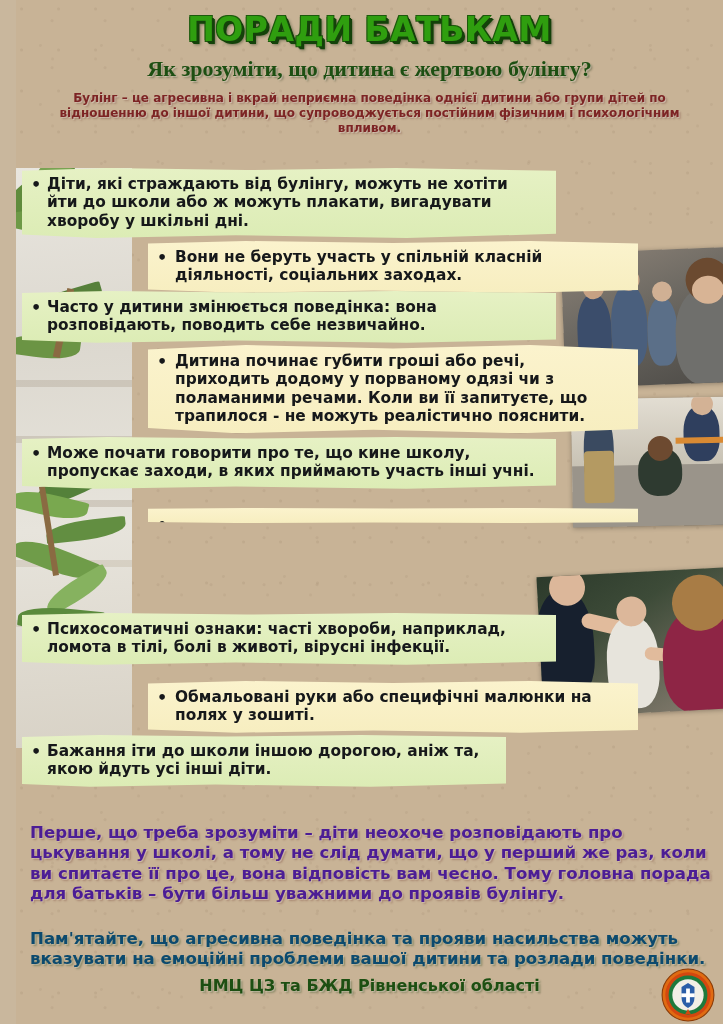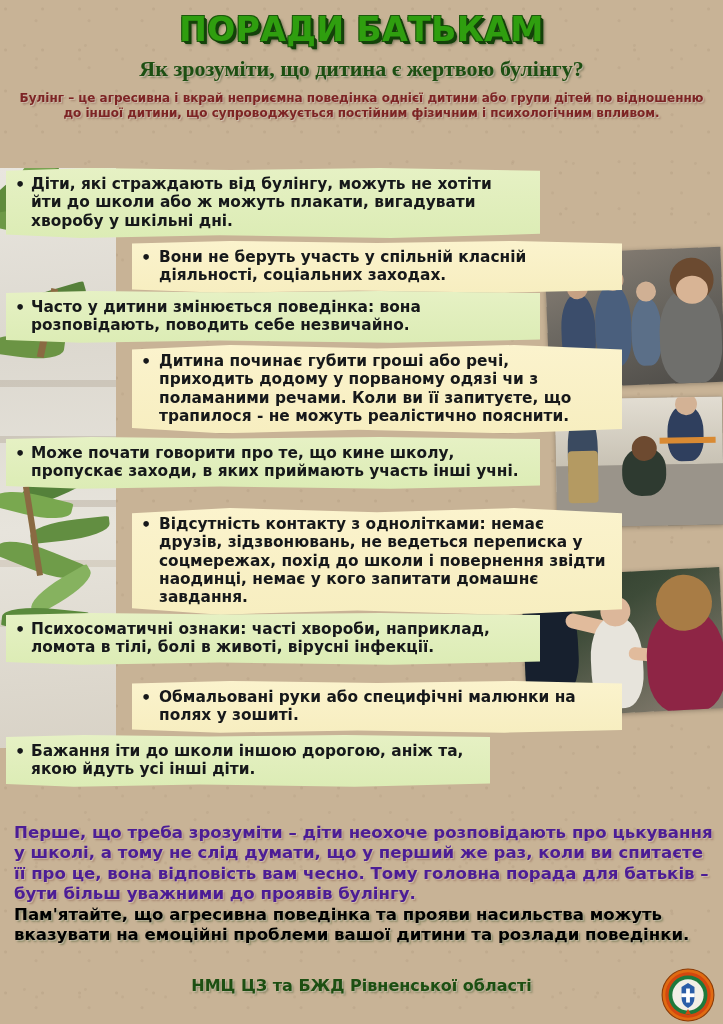--- a/index.html
+++ b/index.html
@@ -13,20 +13,21 @@
 
   
   #poster{
     position:absolute;inset:0;
     background:
       repeating-linear-gradient(103deg, rgba(255,255,255,.045) 0 2px, rgba(0,0,0,.028) 2px 4px),
       repeating-linear-gradient(14deg, rgba(255,255,255,.035) 0 3px, rgba(120,90,60,.035) 3px 6px),
       radial-gradient(ellipse at 22% 12%, #d6c5aa 0%, #c9b596 48%, #bfa韓 100%),
       linear-gradient(#cdbb9f,#c3ad8d);
     background-color:#c8b396;
+    margin-left:16px;
   }
   .grain{
     position:absolute;inset:0;pointer-events:none;
     background-image:
       radial-gradient(circle at 15% 22%, rgba(90,65,40,.10) 0 1px, transparent 2px),
       radial-gradient(circle at 68% 44%, rgba(90,65,40,.09) 0 1px, transparent 2px),
       radial-gradient(circle at 40% 77%, rgba(90,65,40,.08) 0 1px, transparent 2px),
       radial-gradient(circle at 85% 88%, rgba(90,65,40,.08) 0 1px, transparent 2px);
     background-size:37px 41px,53px 47px,61px 59px,43px 67px;
     opacity:.75;
@@ -97,21 +98,21 @@
   .note.indent .txt{padding-left:16px;}
 
   
   .concl{
     position:absolute;left:14px;right:10px;z-index:5;
     font-size:16.6px;line-height:1.235;font-weight:bold;
     font-family:"DejaVu Sans","Liberation Sans",sans-serif;
   }
   .concl.red{color:#4c1d95;top:806px;
     text-shadow:1px 1px 0 rgba(255,255,255,.28),2px 2px 2px rgba(90,30,25,.28);}
-  .concl.green{color:#000000;top:888px;
+  .concl.green{color:#0c4a6e;top:912px;
     text-shadow:1px 1px 0 rgba(255,255,255,.25),2px 2px 2px rgba(25,60,15,.35);}
   .signature{
     position:absolute;z-index:5;left:0;right:0;top:976px;text-align:center;
     font-size:16px;font-weight:bold;color:#1d4f12;
     font-family:"DejaVu Sans","Liberation Sans",sans-serif;
     text-shadow:1px 1px 0 rgba(255,255,255,.25),2px 2px 2px rgba(25,60,15,.32);
   }
   .emblem{position:absolute;right:8px;top:968px;width:54px;height:54px;z-index:6;}
 </style>
 </head>
@@ -205,21 +206,20 @@
     <span class="txt">Дитина починає губити гроші або речі, приходить додому у порваному одязі чи з поламаними речами. Коли ви її запитуєте, що трапилося - не можуть реалістично пояснити.</span>
   </div>
 
   <div class="note green" style="left:6px;top:437px;width:510px;">
     <span class="bullet">•</span>
     <span class="txt">Може почати говорити про те, що кине школу, пропускає заходи, в яких приймають участь інші учні.</span>
   </div>
 
   <div class="note cream indent" style="left:132px;top:508px;width:466px;">
     <span class="bullet">•</span>
-    <span class="txt">Відсутність контакту з однолітками: немає друзів, зідзвонювань, не ведеться переписка у соцмережах, похід до школи і повернення звідти наодинці, немає у кого запитати домашнє завдання.</span>
   </div>
 
   <div class="note green" style="left:6px;top:613px;width:510px;">
     <span class="bullet">•</span>
     <span class="txt">Психосоматичні ознаки: часті хвороби, наприклад, ломота в тілі, болі в животі, вірусні інфекції.</span>
   </div>
 
   <div class="note cream indent" style="left:132px;top:681px;width:466px;">
     <span class="bullet">•</span>
     <span class="txt">Обмальовані руки або специфічні малюнки на полях у зошиті.</span>

